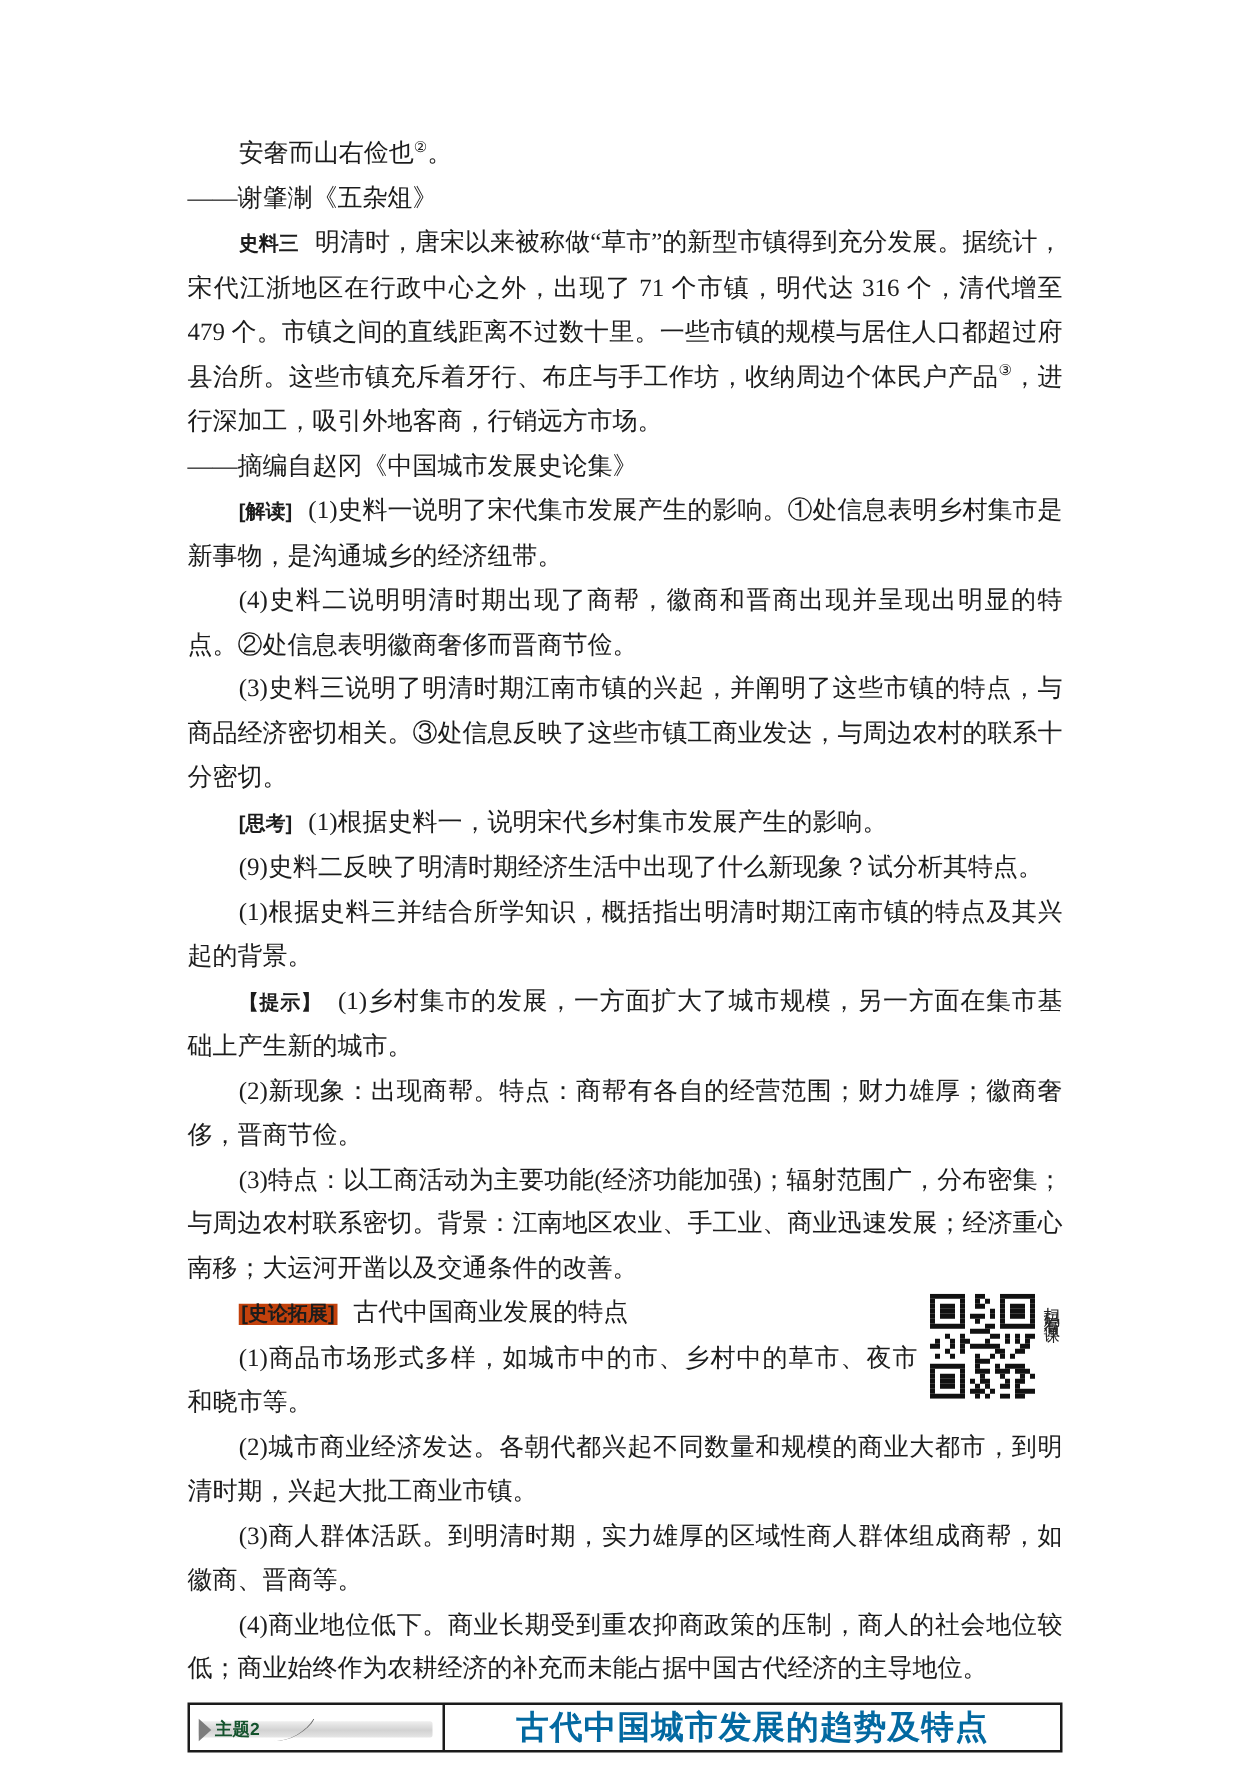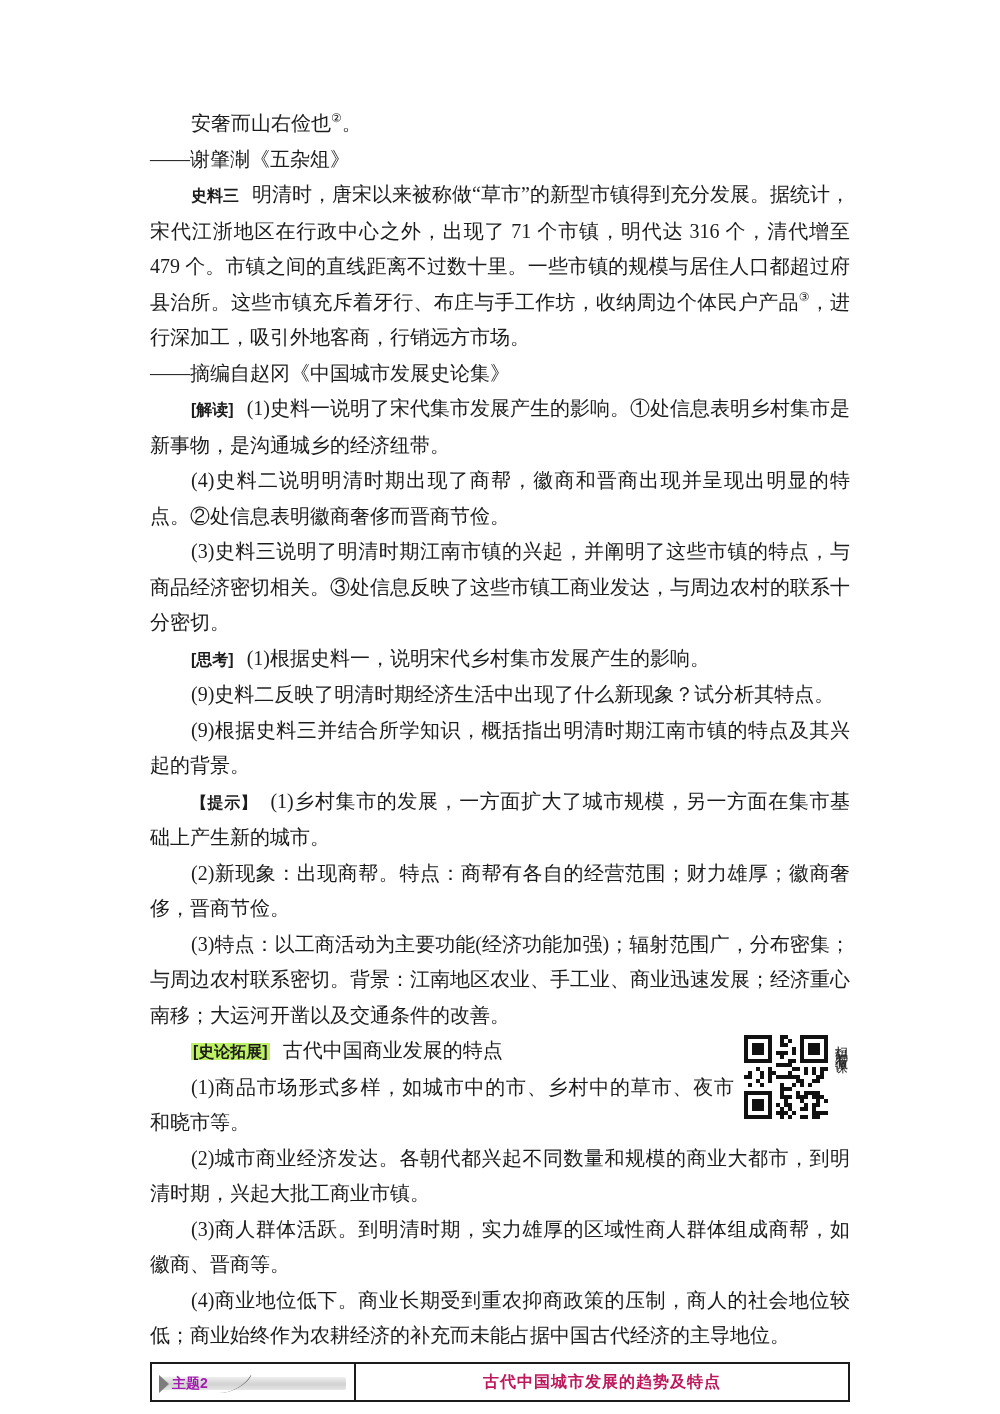--- a/index.html
+++ b/index.html
@@ -13,21 +13,21 @@
     font-size:20px;line-height:35.5px;text-align:justify;
     text-justify:inter-character;
   }
   .doc p{margin:0;padding:0}
   p.indent{text-indent:41px}
   p.right{text-align:left;text-indent:0}
   .p-label{
     font-family:"Liberation Sans","DejaVu Sans",sans-serif;
     font-weight:bold;font-size:16px;margin-right:13px;
   }
-  .p-label.hl{background:#bef264;padding:0 2px}
+  .p-label.hl{background:#c2410c;padding:0 2px}
   sup.note{font-size:12px;line-height:0;vertical-align:super}
   
   .qr-wrap{float:right;width:106px;height:90px;margin:2px 0 4px 10px;display:flex;align-items:flex-start}
   .qr-svg{width:84px;height:84px;display:block}
   .qr-caption{
     writing-mode:vertical-rl;text-orientation:upright;
     font-size:13px;letter-spacing:4px;line-height:18px;margin-left:4px;
     font-family:"Liberation Serif","DejaVu Serif",serif;color:#222;
   }
   
@@ -41,47 +41,47 @@
     background:linear-gradient(180deg,#efefef 0%,#d2d2d2 55%,#e6e6e6 100%);
     border-radius:2px;
   }
   .tab-tri{
     position:absolute;left:7px;top:11px;width:0;height:0;
     border-left:10px solid #7d7d7d;border-top:9px solid transparent;border-bottom:9px solid transparent;
   }
   .tab-label{
     position:absolute;left:20px;top:7px;
     font-family:"Liberation Sans","DejaVu Sans",sans-serif;
-    font-weight:bold;font-size:14px;line-height:24px;color:#a21caf;
+    font-weight:bold;font-size:14px;line-height:24px;color:#14532d;
   }
   .tab-swoosh{
     position:absolute;left:72px;top:11px;width:22px;height:18px;
     border-right:1.5px solid #6a6a6a;border-radius:0 0 100% 0;
     transform:skewX(-28deg);
   }
   .topic-title{
     flex:1;display:flex;align-items:center;justify-content:center;
-    font-size:16px;font-weight:600;letter-spacing:1px;color:#be185d;
+    font-size:26px;font-weight:600;letter-spacing:1px;color:#0369a1;
   }
   .after-box{margin-top:9px !important}
 </style>
 </head>
 <body>
 
 <div class="doc" id="doc">
     <p class="indent">安奢而山右俭也<sup class="note">②</sup>。</p>
     <p class="right">——谢肇淛《五杂俎》</p>
     <p class="indent"><span class="p-label">史料三</span>明清时，唐宋以来被称做“草市”的新型市镇得到充分发展。据统计，宋代江浙地区在行政中心之外，出现了 71 个市镇，明代达 316 个，清代增至 479 个。市镇之间的直线距离不过数十里。一些市镇的规模与居住人口都超过府县治所。这些市镇充斥着牙行、布庄与手工作坊，收纳周边个体民户产品<sup class="note">③</sup>，进行深加工，吸引外地客商，行销远方市场。</p>
     <p class="right">——摘编自赵冈《中国城市发展史论集》</p>
     <p class="indent"><span class="p-label">[解读]</span>(1)史料一说明了宋代集市发展产生的影响。①处信息表明乡村集市是新事物，是沟通城乡的经济纽带。</p>
     <p class="indent">(4)史料二说明明清时期出现了商帮，徽商和晋商出现并呈现出明显的特点。②处信息表明徽商奢侈而晋商节俭。</p>
     <p class="indent">(3)史料三说明了明清时期江南市镇的兴起，并阐明了这些市镇的特点，与商品经济密切相关。③处信息反映了这些市镇工商业发达，与周边农村的联系十分密切。</p>
     <p class="indent"><span class="p-label">[思考]</span>(1)根据史料一，说明宋代乡村集市发展产生的影响。</p>
     <p class="indent">(9)史料二反映了明清时期经济生活中出现了什么新现象？试分析其特点。</p>
-    <p class="indent">(9)根据史料三并结合所学知识，概括指出明清时期江南市镇的特点及其兴起的背景。</p>
+    <p class="indent">(1)根据史料三并结合所学知识，概括指出明清时期江南市镇的特点及其兴起的背景。</p>
     <p class="indent"><span class="p-label">【提示】</span>(1)乡村集市的发展，一方面扩大了城市规模，另一方面在集市基础上产生新的城市。</p>
     <p class="indent">(2)新现象：出现商帮。特点：商帮有各自的经营范围；财力雄厚；徽商奢侈，晋商节俭。</p>
     <p class="indent">(3)特点：以工商活动为主要功能(经济功能加强)；辐射范围广，分布密集；与周边农村联系密切。背景：江南地区农业、手工业、商业迅速发展；经济重心南移；大运河开凿以及交通条件的改善。</p>
     <div class="qr-wrap">
       <svg viewBox="0 0 84 84" class="qr-svg">
         <rect x="36" y="0" width="4" height="4" fill="#111"></rect>
         <rect x="40" y="0" width="4" height="4" fill="#111"></rect>
         <rect x="36" y="4" width="4" height="4" fill="#111"></rect>
         <rect x="44" y="4" width="4" height="4" fill="#111"></rect>
         <rect x="36" y="8" width="4" height="4" fill="#111"></rect>

